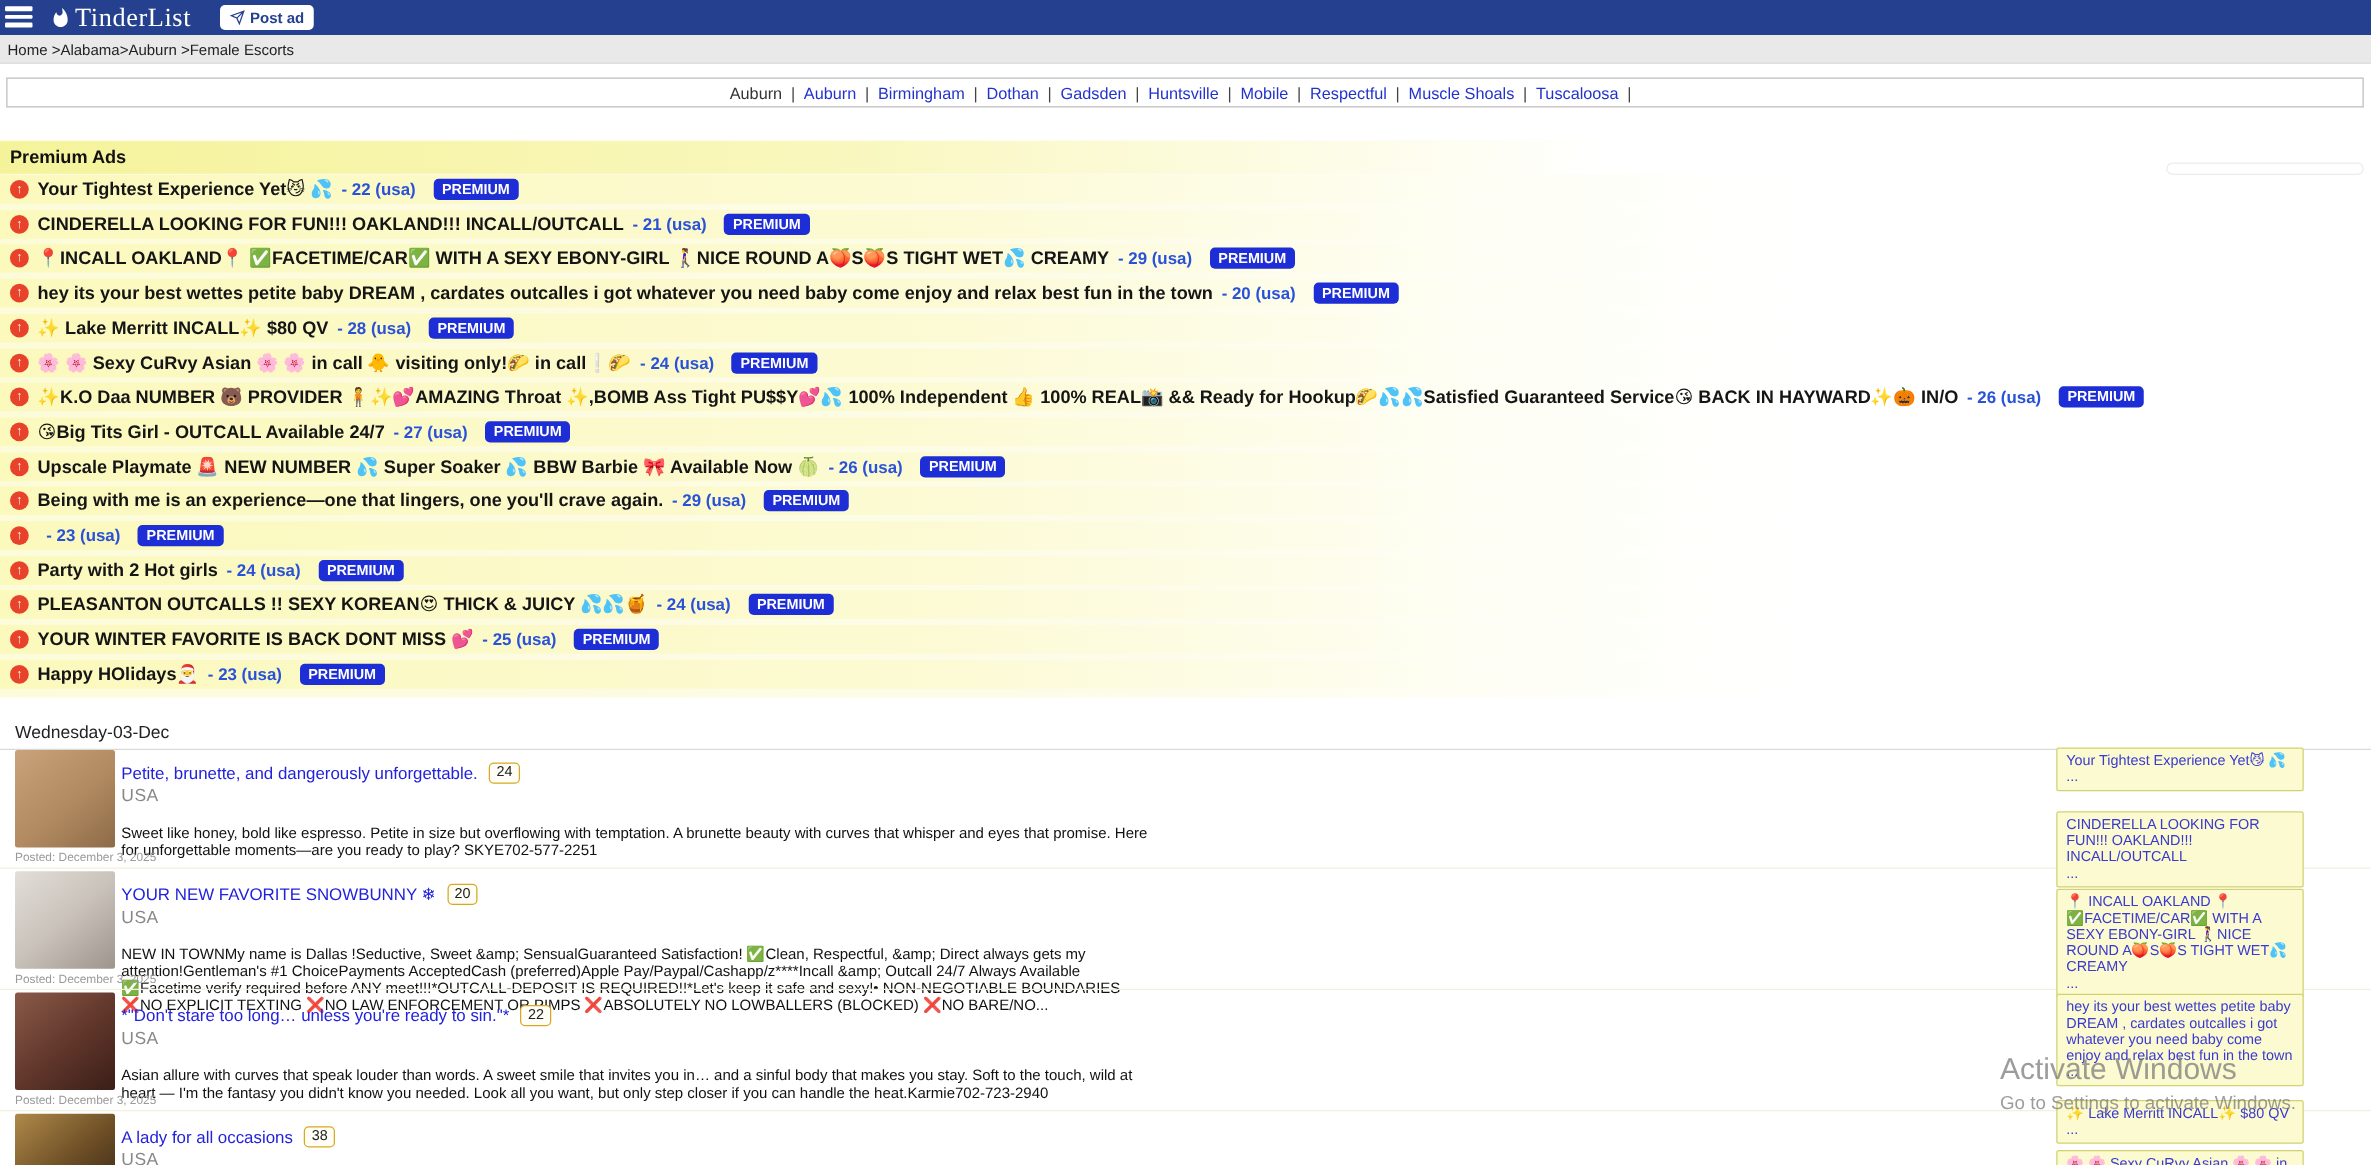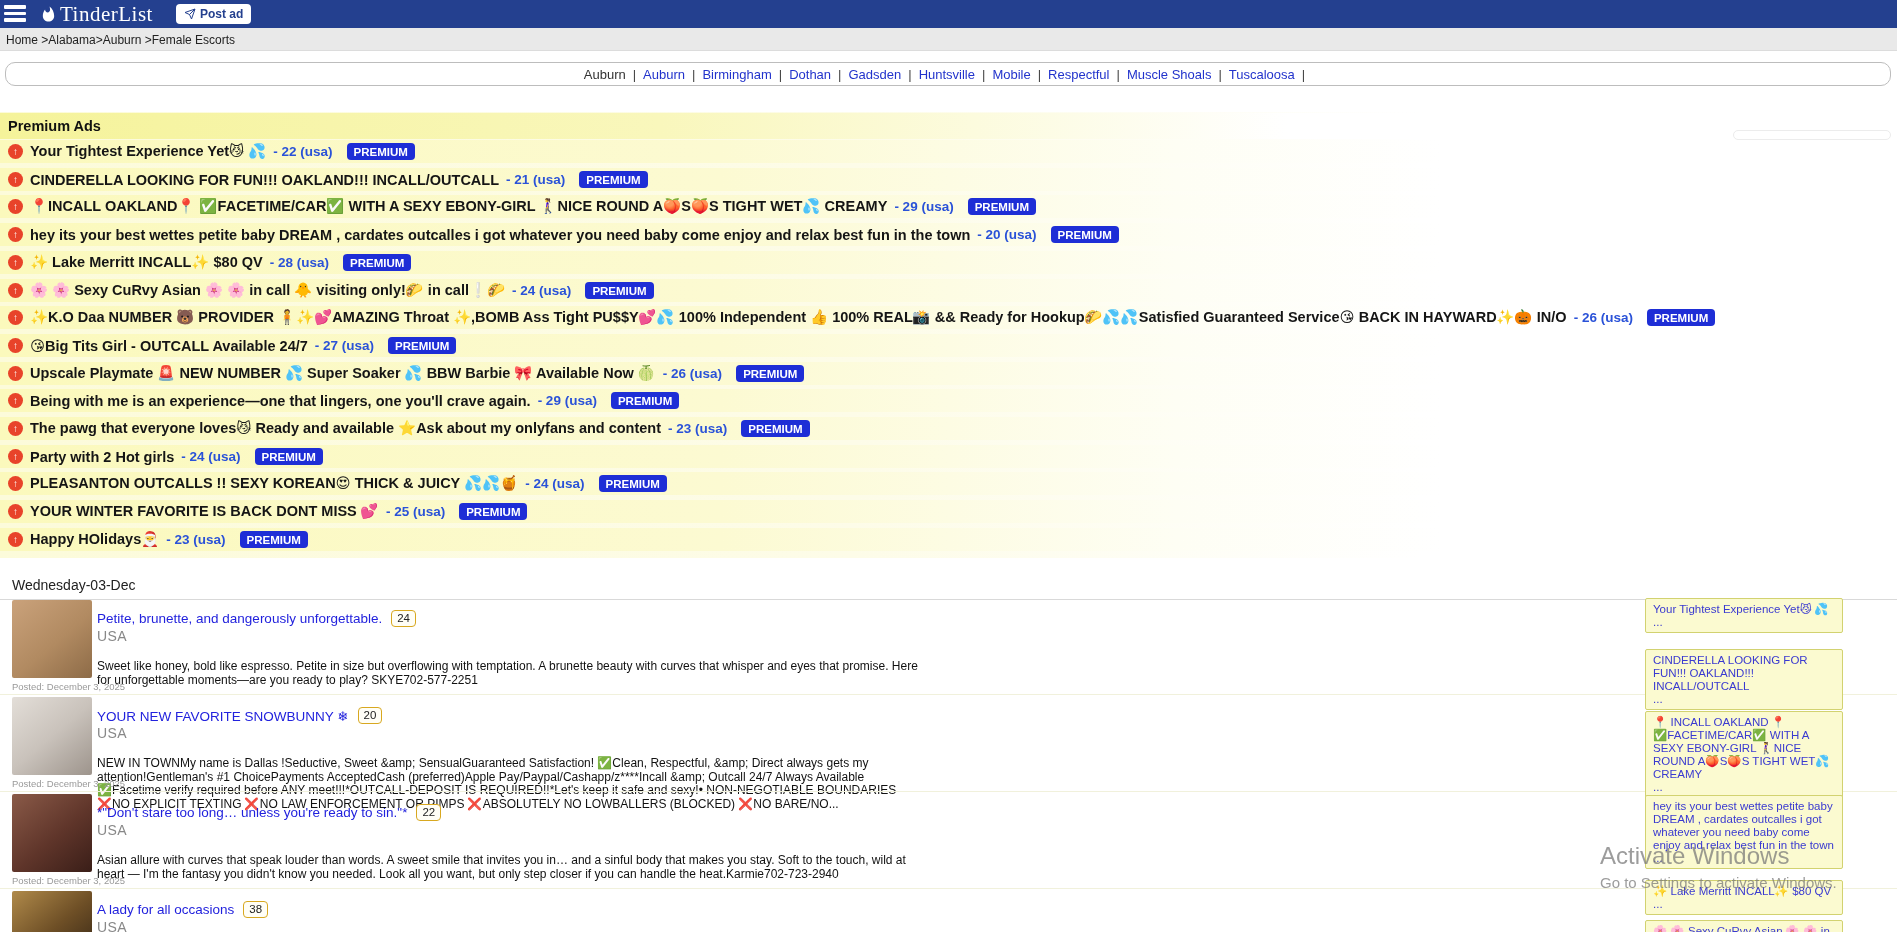--- a/index.html
+++ b/index.html
@@ -16,21 +16,21 @@
   .postad { position:absolute; top:4px; left:176px; height:20px; background:#fff; border:none; border-radius:4px;
     color:#24408f; font-weight:bold; font-size:12px; display:flex; align-items:center; gap:4px; padding:0 8px; cursor:pointer; }
   .postad svg { width:12px; height:12px; stroke:#24408f; fill:none; stroke-width:2; }
 
   
   .crumbbar { position:absolute; top:28px; left:0; width:1897px; height:23px; background:#e9e9e9; border-bottom:1px solid #dcdcdc; }
   .crumb { position:absolute; top:5px; left:6px; font-size:12px; color:#222; cursor:pointer; }
 
   
   .citybox { position:absolute; top:62px; left:5px; width:1886px; height:24px; background:#fff;
-    border:1px solid #bdbdbd; border-radius:10px; display:flex; align-items:center; justify-content:center; font-size:13px; }
+    border:1px solid #bdbdbd; border-radius:0; display:flex; align-items:center; justify-content:center; font-size:13px; }
   .citybox .sep { margin:0 7px; color:#444; }
   .city-current { color:#333; }
   .city-link { color:#2233cc; text-decoration:none; cursor:pointer; }
 
   
   .premium-panel { position:absolute; top:112px; left:0; width:1897px; height:446px;
     background:linear-gradient(90deg,#fcfbda 0%,#fdfce8 45%,#ffffff 75%); }
   .premium-header { position:absolute; top:1px; left:0; width:1650px; height:26px;
     background:linear-gradient(90deg,#f5f39a 0%,#f9f7bc 40%,#ffffff 78%); }
   .premium-header span { position:absolute; top:5px; left:8px; font-size:14.5px; font-weight:bold; color:#111; }
@@ -182,21 +182,20 @@
       <span class="pbadge">PREMIUM</span>
     </div>
   <div class="prow" style="top:277px">
       <span class="uparrow"></span>
       <span class="ptitle">Being with me is an experience—one that lingers, one you'll crave again.</span>
       <span class="pmeta">- 29 (usa)</span>
       <span class="pbadge">PREMIUM</span>
     </div>
   <div class="prow" style="top:305px">
       <span class="uparrow"></span>
-      <span class="ptitle">The pawg that everyone loves😼 Ready and available ⭐Ask about my onlyfans and content</span>
       <span class="pmeta">- 23 (usa)</span>
       <span class="pbadge">PREMIUM</span>
     </div>
   <div class="prow" style="top:333px">
       <span class="uparrow"></span>
       <span class="ptitle">Party with 2 Hot girls</span>
       <span class="pmeta">- 24 (usa)</span>
       <span class="pbadge">PREMIUM</span>
     </div>
   <div class="prow" style="top:360px">

